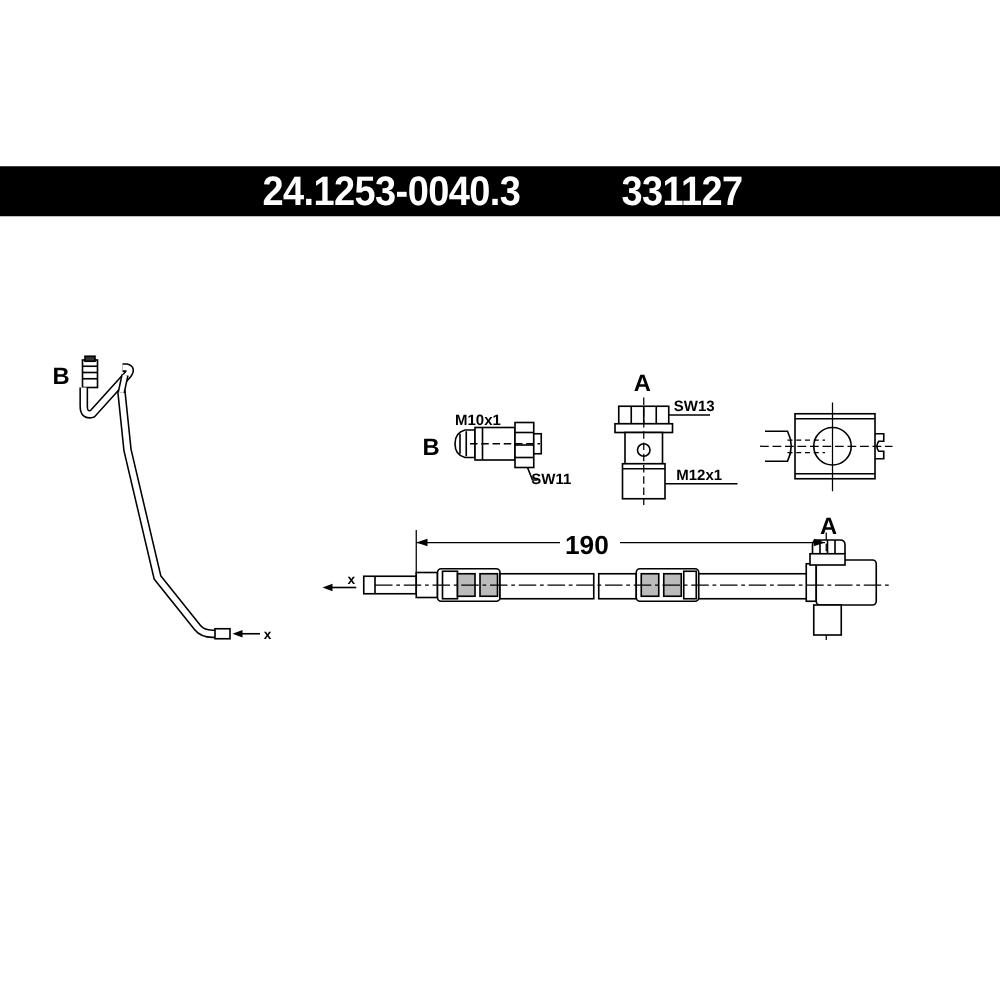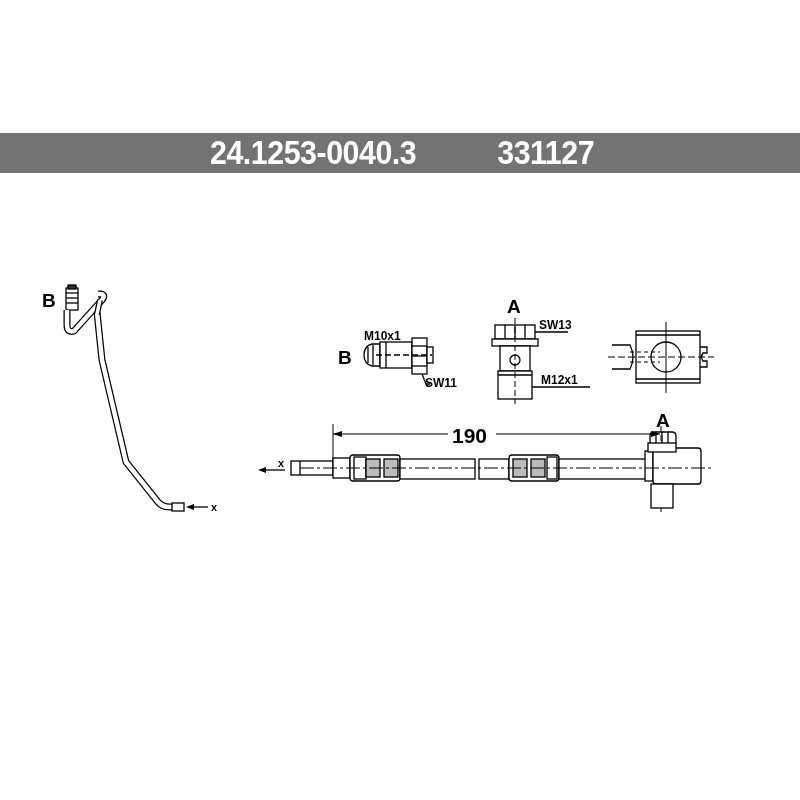--- a/index.html
+++ b/index.html
@@ -1,17 +1,17 @@
 <!DOCTYPE html>
 <html><head>
 <meta charset="utf-8">
 <style>
   html,body{margin:0;padding:0;background:#ffffff;}
   body{width:800px;height:800px;position:relative;overflow:hidden;font-family:"Liberation Sans",sans-serif;}
-  .banner{position:absolute;left:0;top:133px;width:800px;height:40px;background:#737373;color:#fff;
+  .banner{position:absolute;left:0;top:133px;width:800px;height:40px;background:#000000;color:#fff;
     font-weight:bold;font-size:33px;display:flex;justify-content:center;align-items:center;gap:68px;letter-spacing:-0.5px;}
   .banner span{display:block;transform:scaleX(0.92);}
   svg.drawing{position:absolute;left:0;top:0;}
   .lbl{font-family:"Liberation Sans",sans-serif;font-weight:bold;fill:#000;}
 </style>
 </head>
 <body>
 
 <div class="banner">
   <span>24.1253-0040.3</span>

